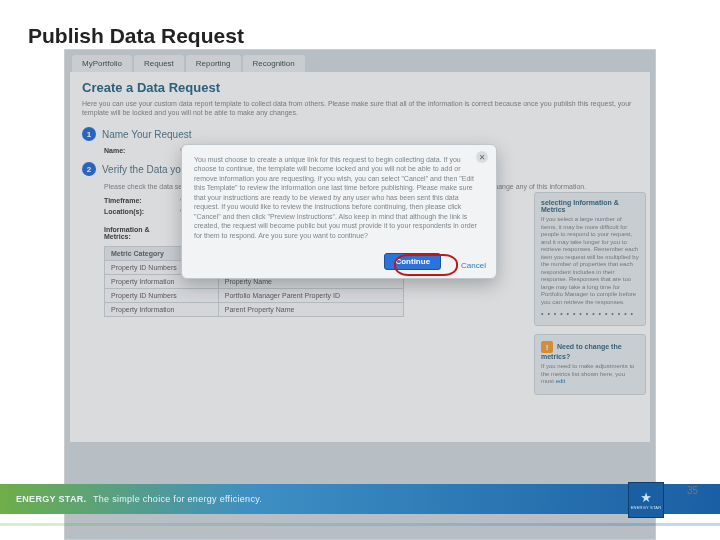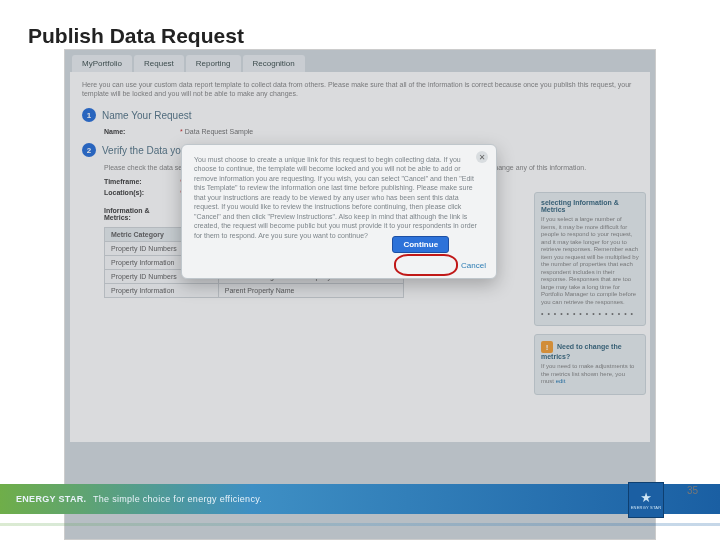--- a/index.html
+++ b/index.html
@@ -36,21 +36,21 @@
   .side-card p { color: #888; font-size: 6px; line-height: 1.25; filter: blur(0.3px); }
   .side-card .dots { letter-spacing: 1px; color: #777; font-size: 7px; margin-top: 4px; }
   .side-card .qmark { display: inline-flex; width: 12px; height: 12px; background: #f2a23c; color: #fff; border-radius: 2px; font-size: 8px; font-weight: 700; align-items: center; justify-content: center; margin-right: 4px; vertical-align: middle; }
   .side-link { color: #2d7db4; }
 
   
   .scrim { position: absolute; inset: 0; background: rgba(20,30,40,0.15); }
   .modal { position: absolute; left: 116px; top: 94px; width: 316px; background: #f2f3f4; border: 1px solid #bfc6cb; border-radius: 6px; box-shadow: 0 6px 18px rgba(0,0,0,0.25); padding: 10px 12px 38px 12px; }
   .modal-close { position: absolute; top: 6px; right: 8px; width: 12px; height: 12px; border-radius: 50%; background: #d9dde0; color: #666; font-size: 8px; display: flex; align-items: center; justify-content: center; cursor: pointer; }
   .modal p { color: #7d858a; font-size: 7px; line-height: 1.35; filter: blur(0.3px); }
-  .modal-actions { position: absolute; right: 10px; bottom: 8px; display: flex; align-items: flex-start; gap: 12px; }
+  .modal-actions { position: absolute; right: 10px; bottom: 8px; display: flex; align-items: flex-end; gap: 20px; }
   .btn-continue { background: #2d72d9; color: #fff; font-size: 8px; font-weight: 600; padding: 3px 10px; border: 1px solid #1d4fa3; border-radius: 3px; cursor: pointer; }
   .btn-ring { position: absolute; right: 38px; bottom: 2px; width: 64px; height: 22px; border: 2px solid #c01818; border-radius: 14px / 10px; pointer-events: none; }
   .btn-cancel { color: #2d7db4; font-size: 8px; cursor: pointer; margin-top: 25px; }
 
   
   .footer { position: absolute; left: 0; right: 0; bottom: 26px; height: 30px; background: linear-gradient(90deg, #6fae49 0%, #3e8fc4 35%, #1a5fa3 100%); display: flex; align-items: center; padding: 4px 16px; }
   .footer-text { color: #e8f2f9; font-size: 9px; letter-spacing: 0.3px; }
   .footer-text .brand { font-weight: 700; margin-right: 4px; }
   .footer-logo { position: absolute; right: 56px; bottom: 22px; width: 36px; height: 36px; background: #1b5fa3; border: 1px solid #0e3f70; display: flex; flex-direction: column; align-items: center; justify-content: center; }
   .footer-logo .star { color: #cfe6f6; font-size: 13px; line-height: 1; }
@@ -65,20 +65,21 @@
 
 <div class="app-frame">
   <div class="tabs">
     <div class="tab">MyPortfolio</div>
     <div class="tab">Request</div>
     <div class="tab">Reporting</div>
     <div class="tab">Recognition</div>
   </div>
 
   <div class="page">
+    <div class="page-h1">Create a Data Request</div>
     <div class="page-desc">Here you can use your custom data report template to collect data from others. Please make sure that all of the information is correct because once you publish this request, your template will be locked and you will not be able to make any changes.</div>
 
     <div class="step-row">
       <div class="step-badge">1</div>
       <div class="step-title">Name Your Request</div>
     </div>
     <div class="field-row">
       <div class="field-label">Name:</div>
       <div class="field-val"><span class="ast">*</span><span>Data Request Sample</span></div>
     </div>

